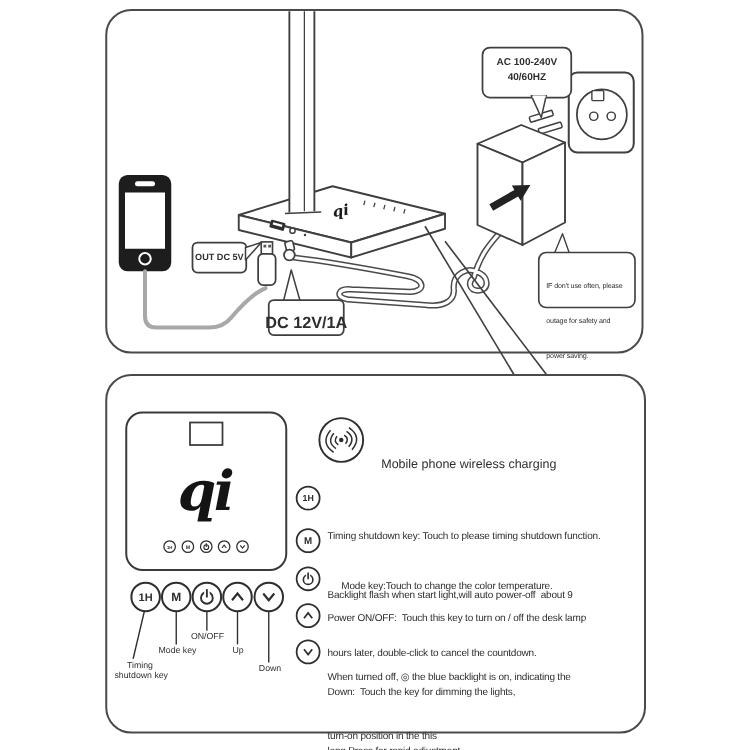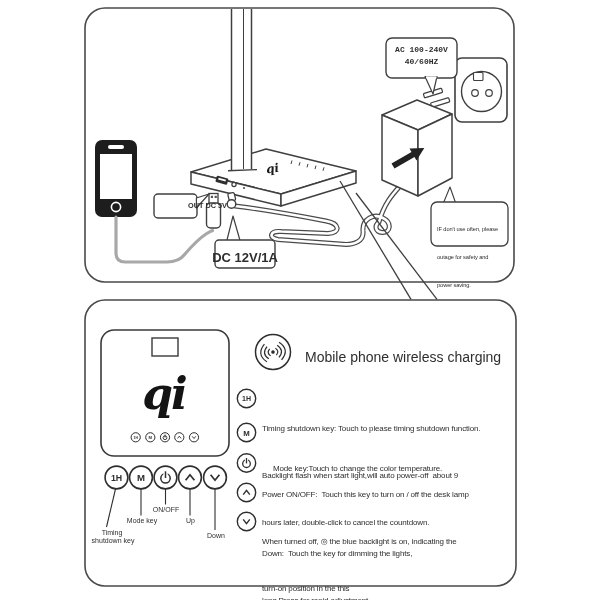--- a/index.html
+++ b/index.html
@@ -5,21 +5,21 @@
   html,body{margin:0;padding:0;background:#fff;}
   .stage{position:relative;width:600px;height:600px;background:#fff;overflow:hidden;
          font-family:"Liberation Sans",sans-serif;color:#2e2e2e;}
   .stage svg{position:absolute;left:0;top:0;}
   .t{position:absolute;color:#2e2e2e;white-space:pre;}
   .ctr{transform:translateX(-50%);text-align:center;}
   .bold{font-weight:700;}
   .lbl-sm{font-size:7px;}
   .ll{font-size:8px;line-height:11px;letter-spacing:-0.15px;}
   .warn{font-size:5.7px;line-height:9.4px;letter-spacing:-0.1px;}
-  .ac{font-size:8px;line-height:11px;font-weight:700;font-family:Liberation Mono, monospace;}
+  .ac{font-size:8px;line-height:11px;font-weight:700;}
   .qi-big{font-family:"DejaVu Serif",serif;font-style:italic;font-weight:700;
           font-size:44px;color:#141414;letter-spacing:-2px;}
 </style>
 </head>
 <body>
 
 <div class="stage">
 
 <svg width="600" height="600" viewBox="0 0 600 600">
 
@@ -191,40 +191,40 @@
     <g stroke-width="1.3">
       <circle cx="246.5" cy="463.7" r="3.8"></circle>
       <rect x="244.9" y="458.4" width="3.2" height="2.8" fill="#fff" stroke="none"></rect>
       <line x1="246.5" y1="458" x2="246.5" y2="463.4"></line>
     </g>
     <polyline points="243.2,494.6 246.5,490.4 249.8,494.6" stroke-width="1.4"></polyline>
     <polyline points="243.2,519.4 246.5,523.6 249.8,519.4" stroke-width="1.4"></polyline>
   </g>
 </svg>
 
-<div class="t bold" style="left:175.5px;top:201px;font-size:7.3px;"><span class="t ctr" style="left:0;top:0;position:relative;display:inline-block;transform:translateX(-50%);margin-left:32px;">OUT DC 5V</span></div>
+<div class="t bold" style="left:175.5px;top:201px;font-size:7.3px;"><span class="t ctr" style="left:0;top:0;position:relative;display:inline-block;transform:translateX(-50%);">OUT DC 5V</span></div>
 <div class="t ctr bold" style="left:245px;top:250px;font-size:13px;">DC 12V/1A</div>
 <div class="t ctr ac" style="left:421.5px;top:44px;">AC 100-240V</div>
 <div class="t ctr ac" style="left:421.5px;top:55.5px;">40/60HZ</div>
 <div class="t warn" style="left:437px;top:206px;">
   <div>IF don't use often, please</div>
   <div>outage for safety and</div>
   <div>power saving.</div>
 </div>
 
 <div class="t ctr qi-big" style="left:164px;top:368px;">qi</div>
 
 <div class="t ctr lbl-sm" style="left:166px;top:505.5px;">ON/OFF</div>
 <div class="t ctr lbl-sm" style="left:142px;top:516.5px;">Mode key</div>
 <div class="t ctr lbl-sm" style="left:190.5px;top:517px;">Up</div>
 <div class="t ctr lbl-sm" style="left:216px;top:531.5px;">Down</div>
 <div class="t ctr lbl-sm" style="left:112px;top:528.5px;">Timing</div>
 <div class="t ctr lbl-sm" style="left:113px;top:537px;">shutdown key</div>
 
-<div class="t" style="left:305px;top:349px;font-size:14px;">Mobile phone wireless charging</div>
+<div class="t" style="left:305px;top:366px;font-size:10px;">Mobile phone wireless charging</div>
 
 <div class="t" style="left:262px;top:387px;">
   <div class="ll">Timing shutdown key: Touch to please timing shutdown function.</div>
   <div class="ll">Backlight flash when start light,will auto power-off  about 9</div>
   <div class="ll">hours later, double-click to cancel the countdown.</div>
 </div>
 <div class="t" style="left:273px;top:427px;text-align:center;">
   <div class="ll">Mode key:Touch to change the color temperature.</div>
 </div>
 <div class="t" style="left:262px;top:452.5px;">

